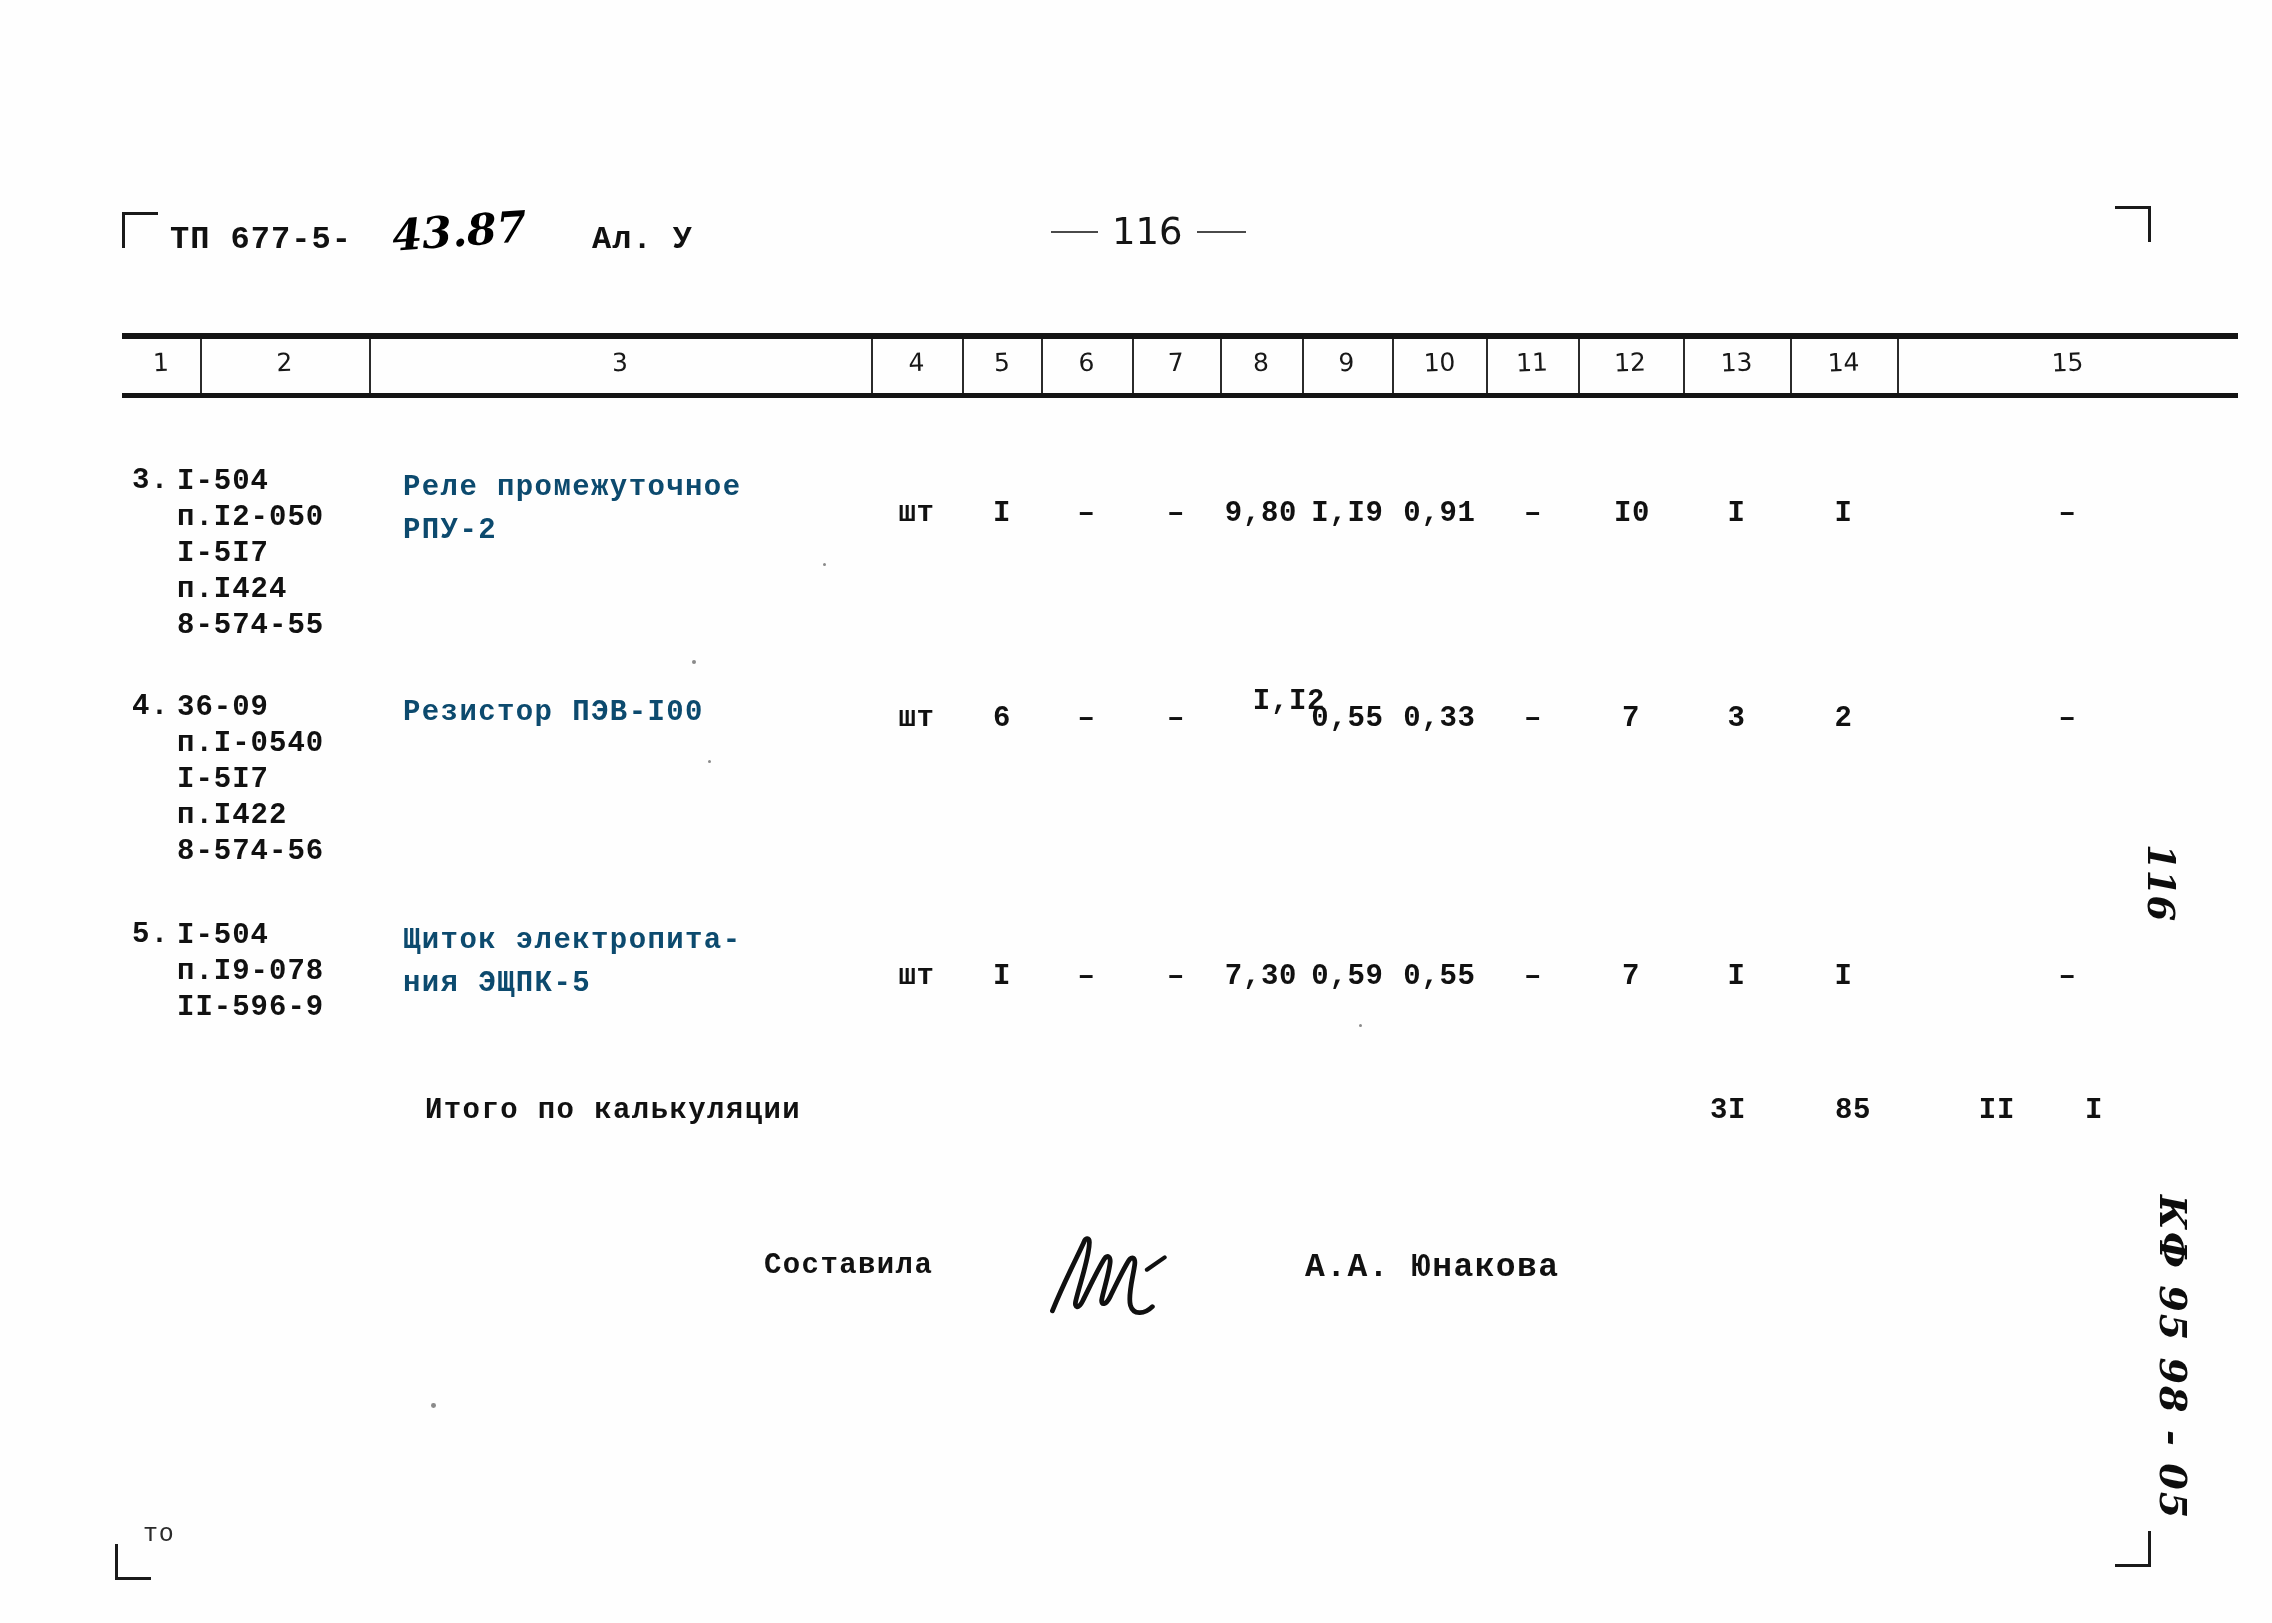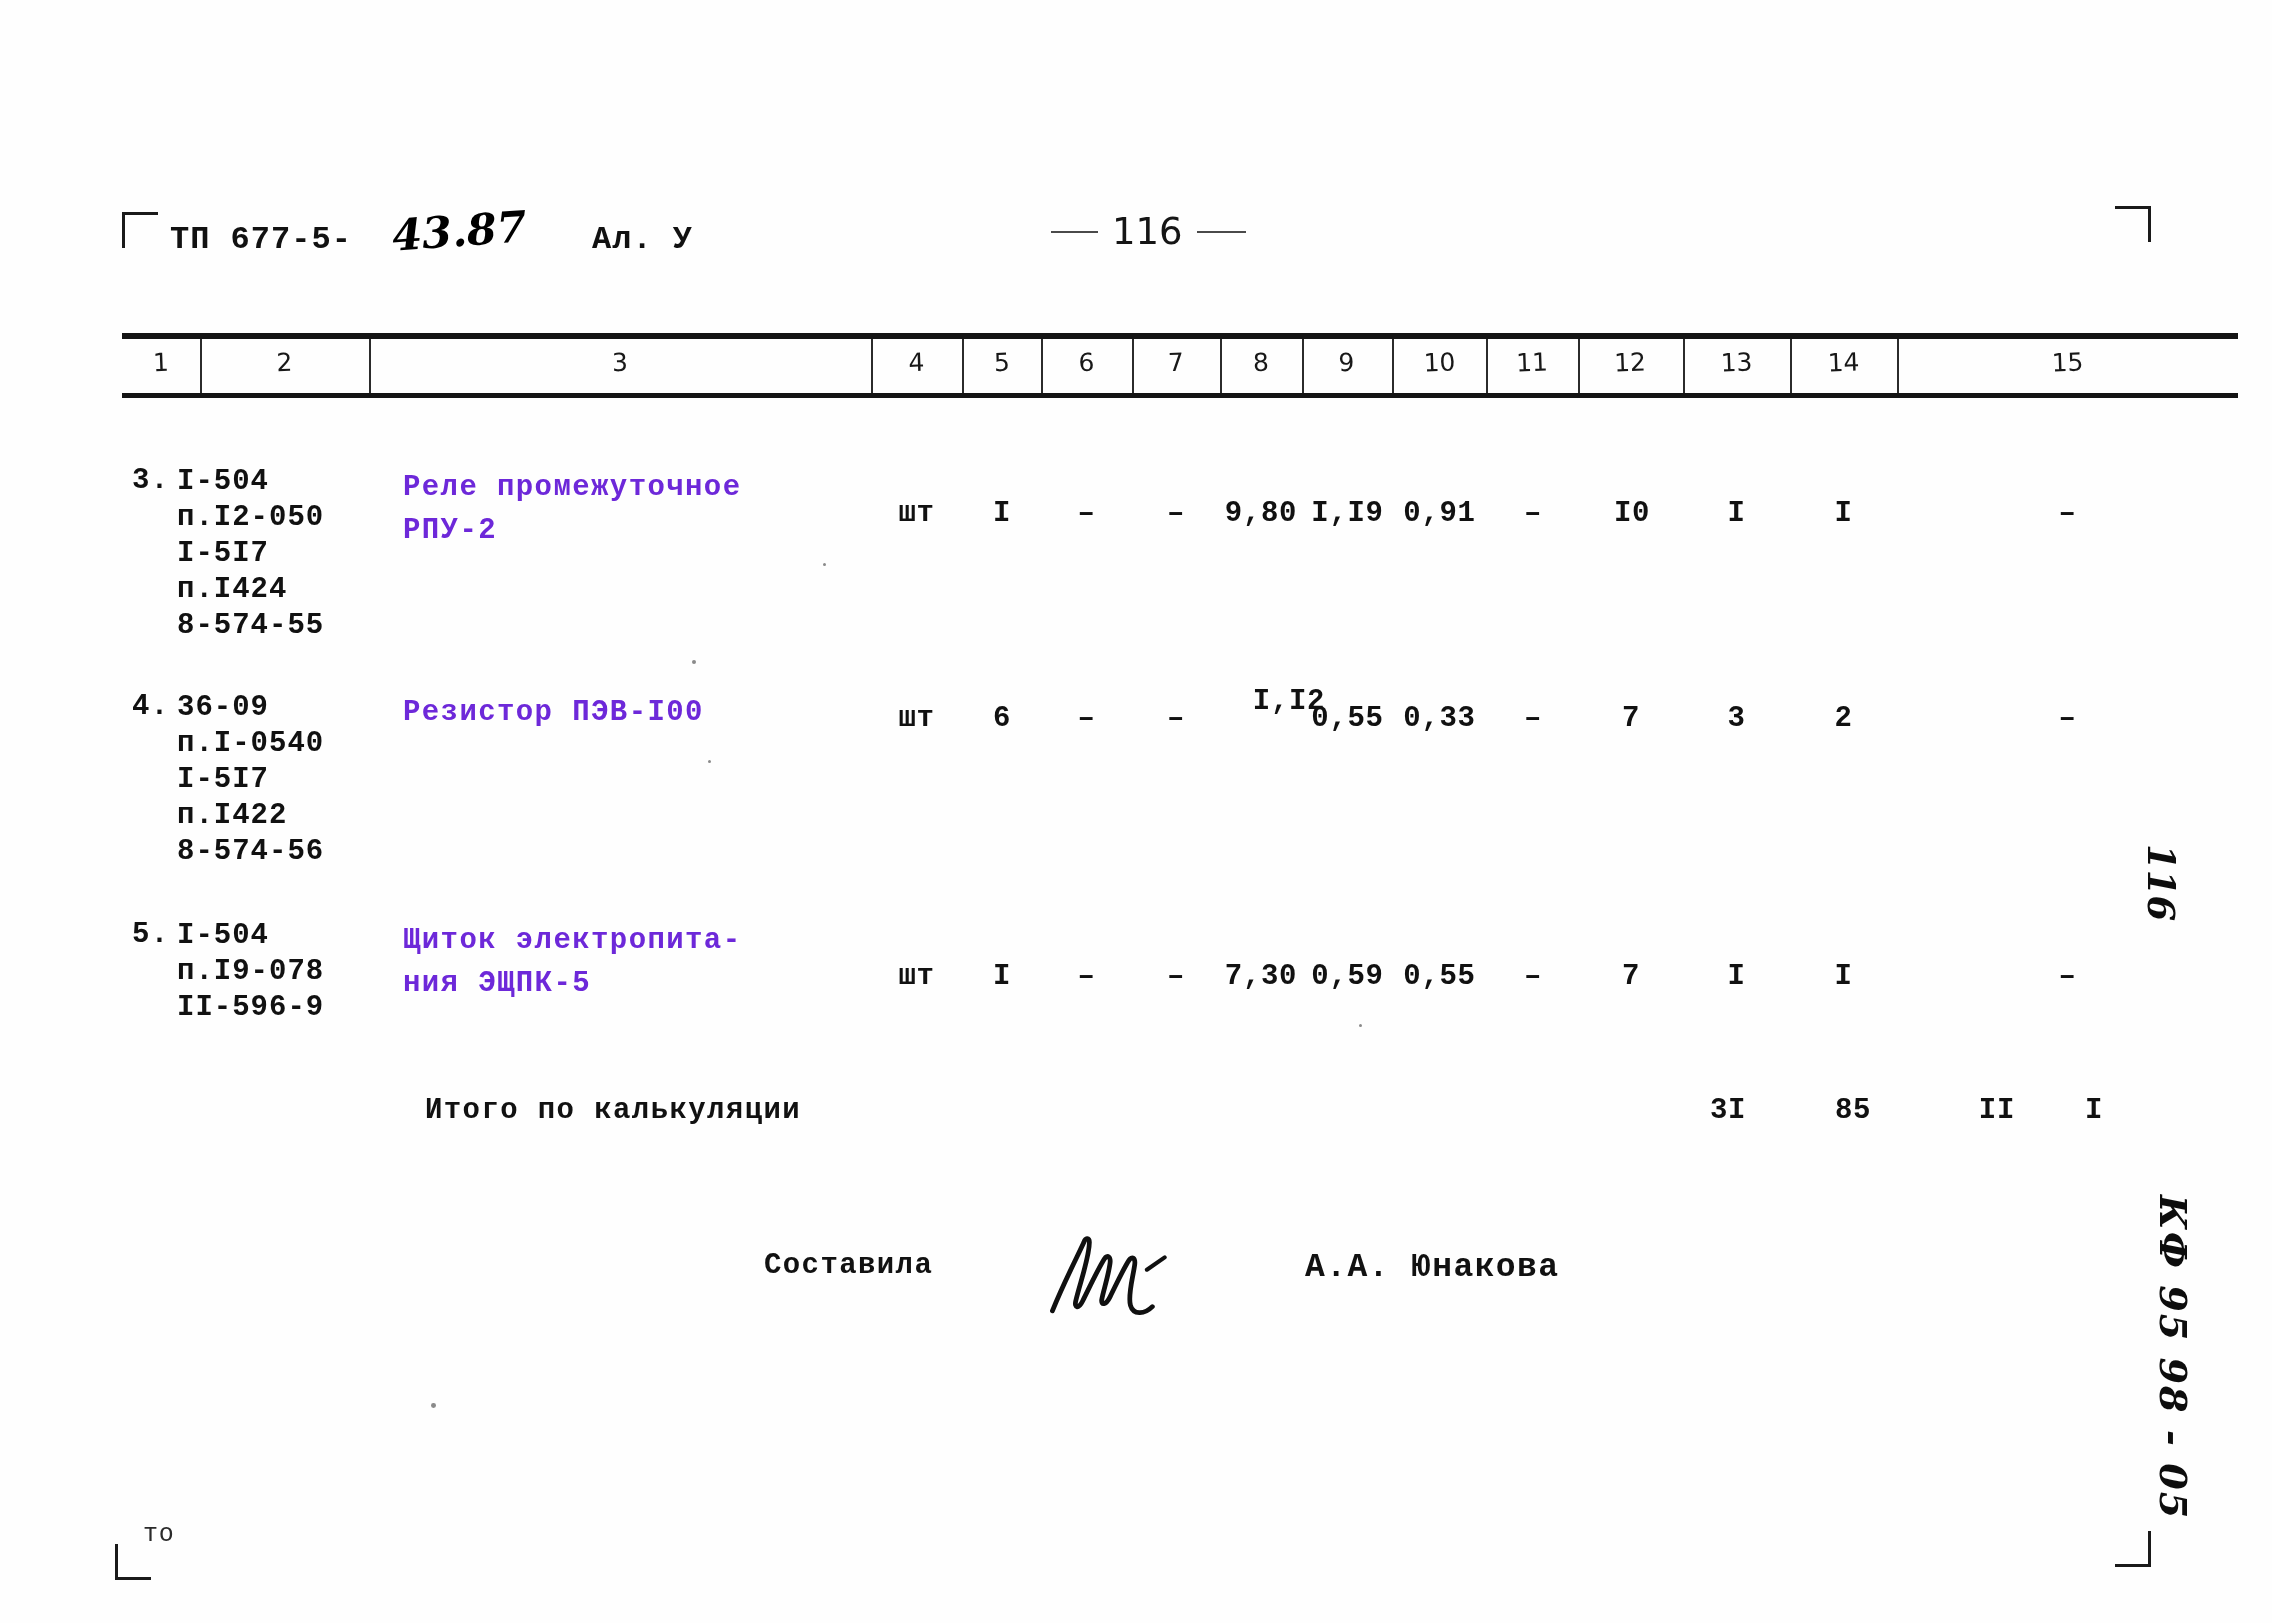--- a/index.html
+++ b/index.html
@@ -151,21 +151,21 @@
     color: #111;
   }
   .name-block {
     position: absolute;
     font-family: "Liberation Mono", "DejaVu Sans Mono", monospace;
     font-weight: 700;
     font-size: 29px;
     line-height: 43px;
     letter-spacing: 1.4px;
     white-space: pre;
-    color: #6d28d9;
+    color: #0c4a6e;
   }
   .cell {
     position: absolute;
     font-family: "Liberation Mono", "DejaVu Sans Mono", monospace;
     font-weight: 700;
     font-size: 29px;
     letter-spacing: 0.7px;
     white-space: pre;
     color: #111;
     text-align: center;

